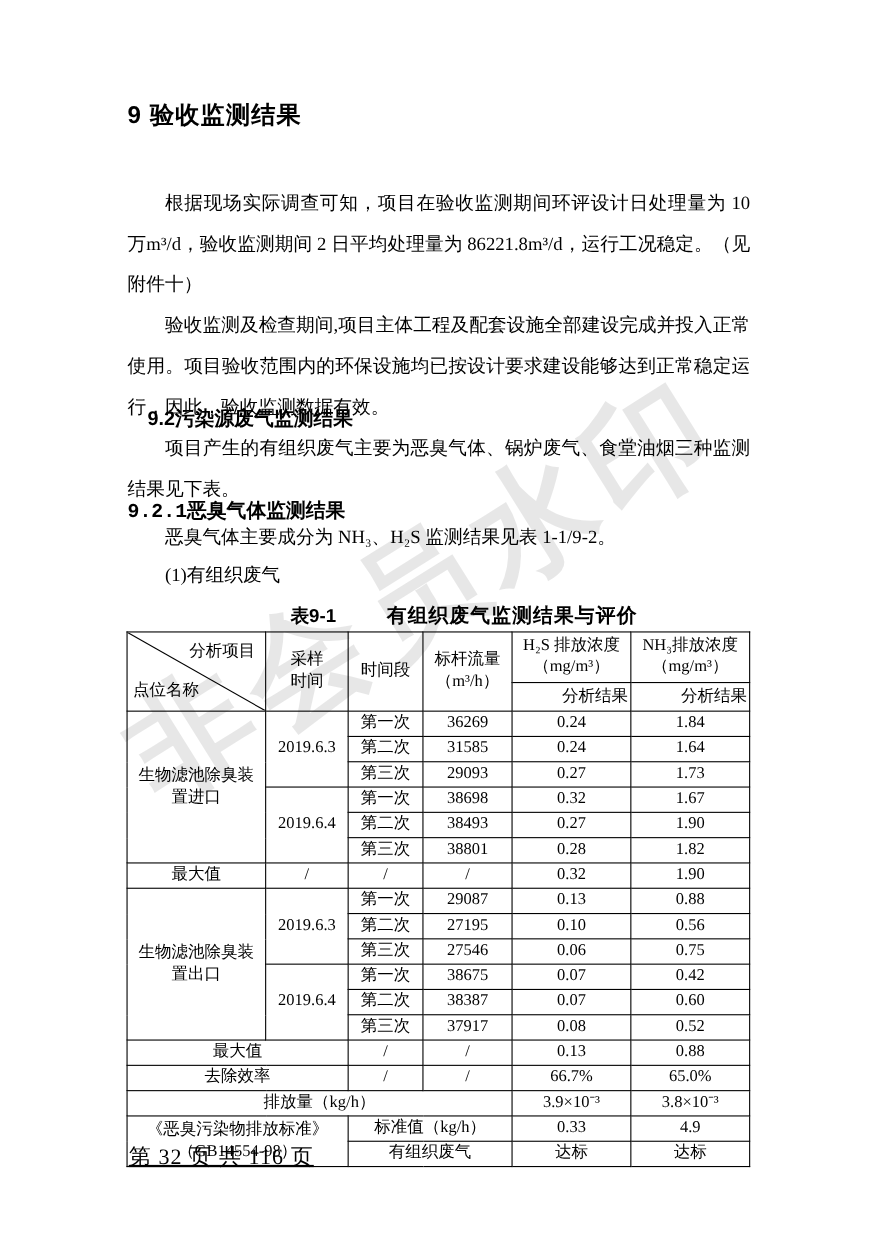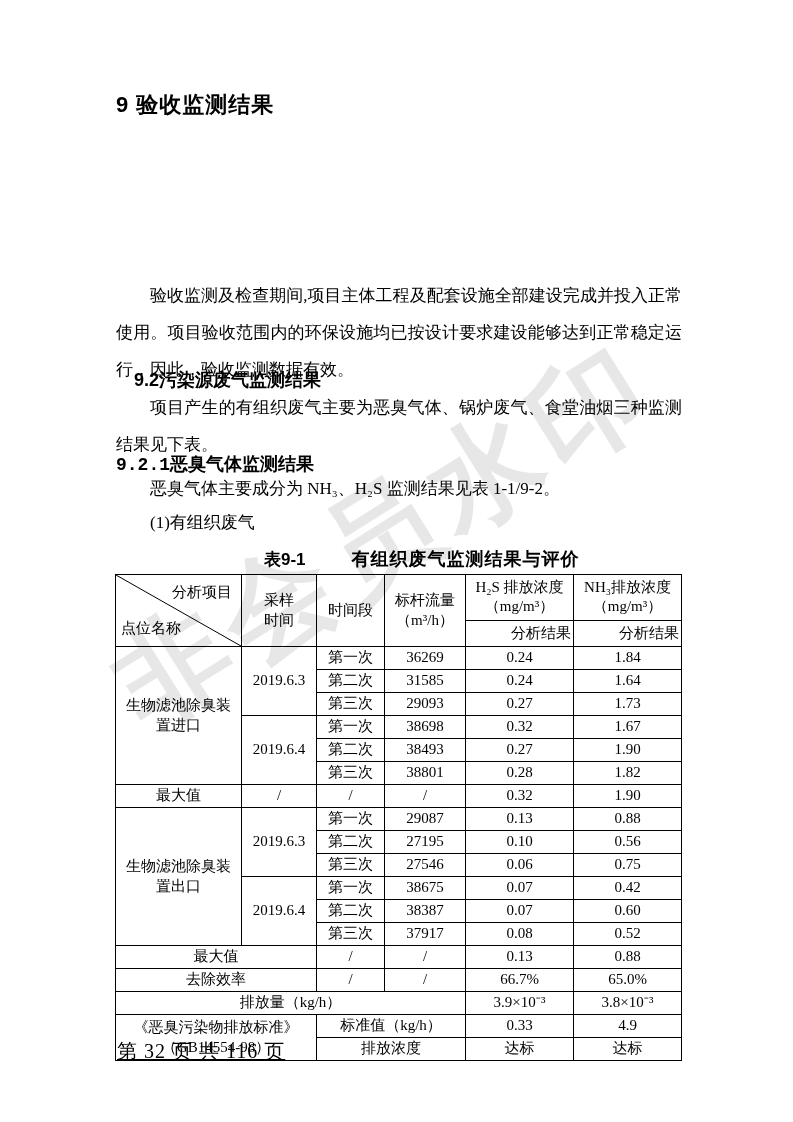--- a/index.html
+++ b/index.html
@@ -85,20 +85,21 @@
 </style>
 </head>
 <body>
 
 <div class="watermark">非会员水印</div>
 
 <div class="content">
 
   <h1 class="doc-title">9 验收监测结果</h1>
 
+  <p class="para indent" id="p1">根据现场实际调查可知，项目在验收监测期间环评设计日处理量为 10 万m³/d，验收监测期间 2 日平均处理量为 86221.8m³/d，运行工况稳定。（见附件十）</p>
   <p class="para indent" id="p2">验收监测及检查期间,项目主体工程及配套设施全部建设完成并投入正常使用。项目验收范围内的环保设施均已按设计要求建设能够达到正常稳定运行，因此，验收监测数据有效。</p>
 
   <h2 class="h2" id="h92">9.2污染源废气监测结果</h2>
   <p class="para indent" id="p3">项目产生的有组织废气主要为恶臭气体、锅炉废气、食堂油烟三种监测结果见下表。</p>
 
   <h2 class="h2" id="h921">9.2.1恶臭气体监测结果</h2>
   <p class="para indent" id="p4">恶臭气体主要成分为 NH₃、H₂S 监测结果见表 1-1/9-2。</p>
   <p class="para indent" id="p5">(1)有组织废气</p>
 
   <div class="caption">
@@ -259,21 +260,21 @@
       <tr>
         <td rowspan="2" colspan="2">
           <div>《恶臭污染物排放标准》</div>
           <div>（GB14554-98）</div>
         </td>
         <td colspan="2">标准值（kg/h）</td>
         <td>0.33</td>
         <td>4.9</td>
       </tr>
       <tr>
-        <td colspan="2">排放浓度</td>
+        <td colspan="2">有组织废气</td>
         <td>达标</td>
         <td>达标</td>
       </tr>
     </tbody>
   </table>
 
   <div class="footer">第 32 页 共 116 页</div>
 
 </div>
 

